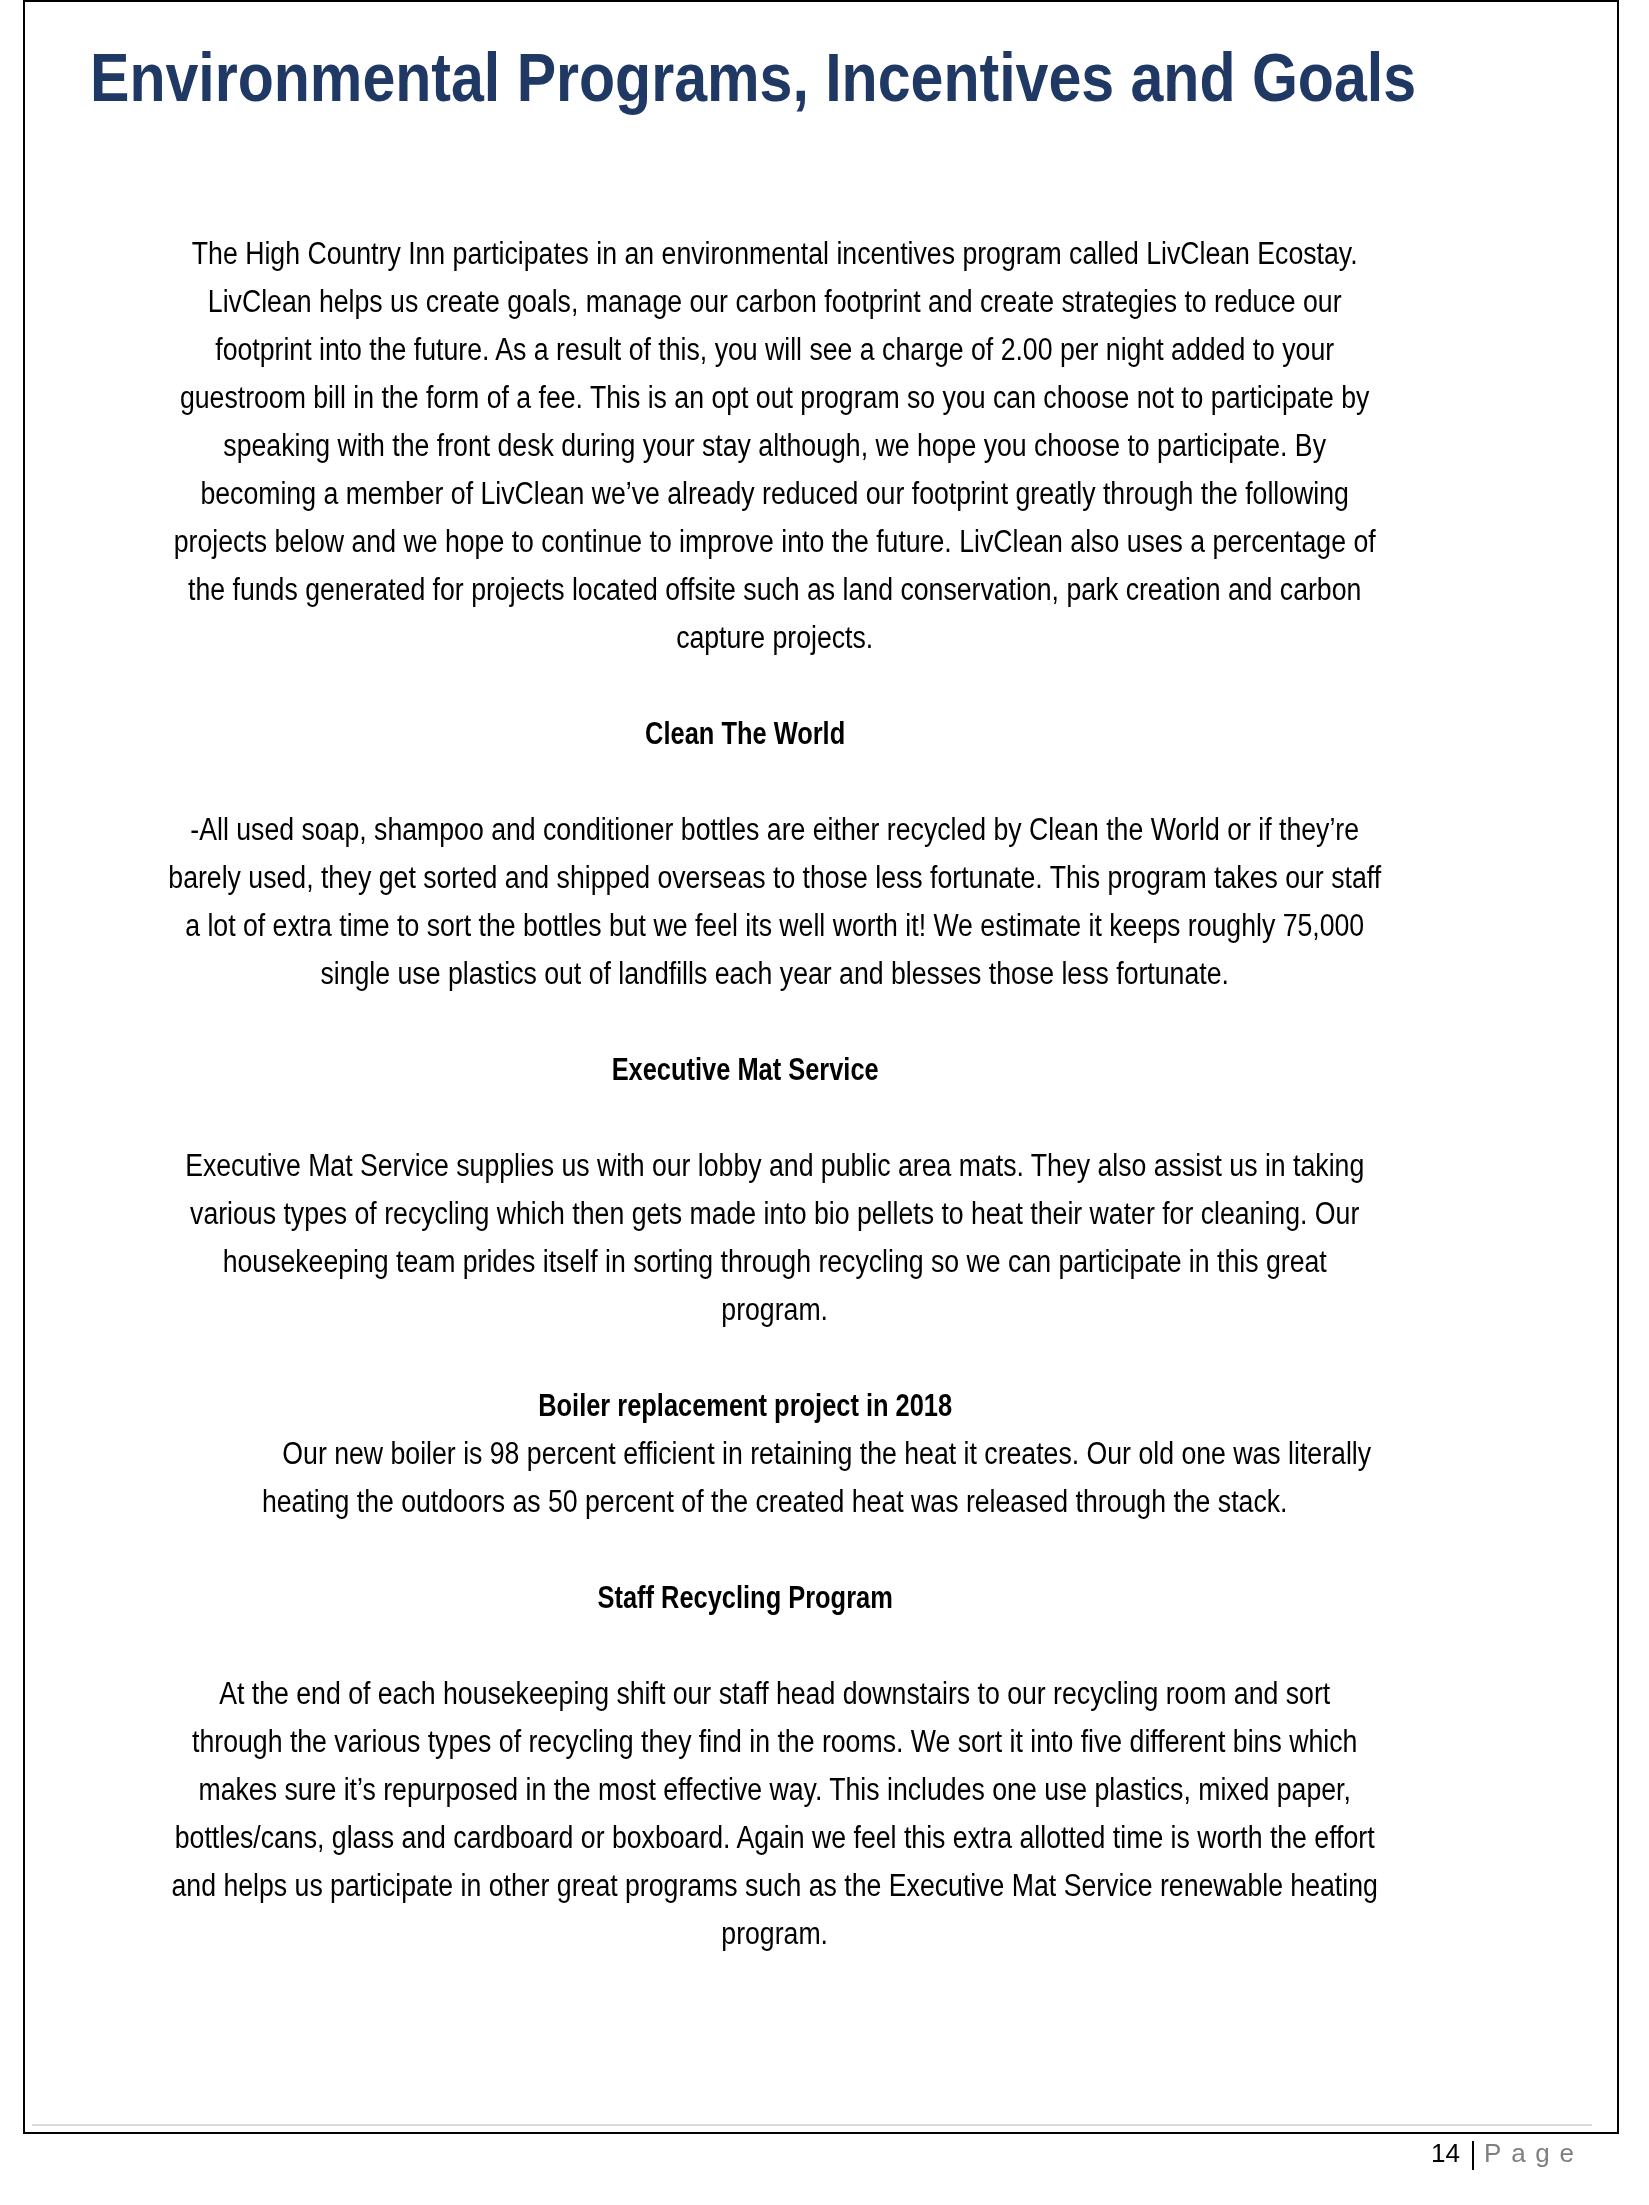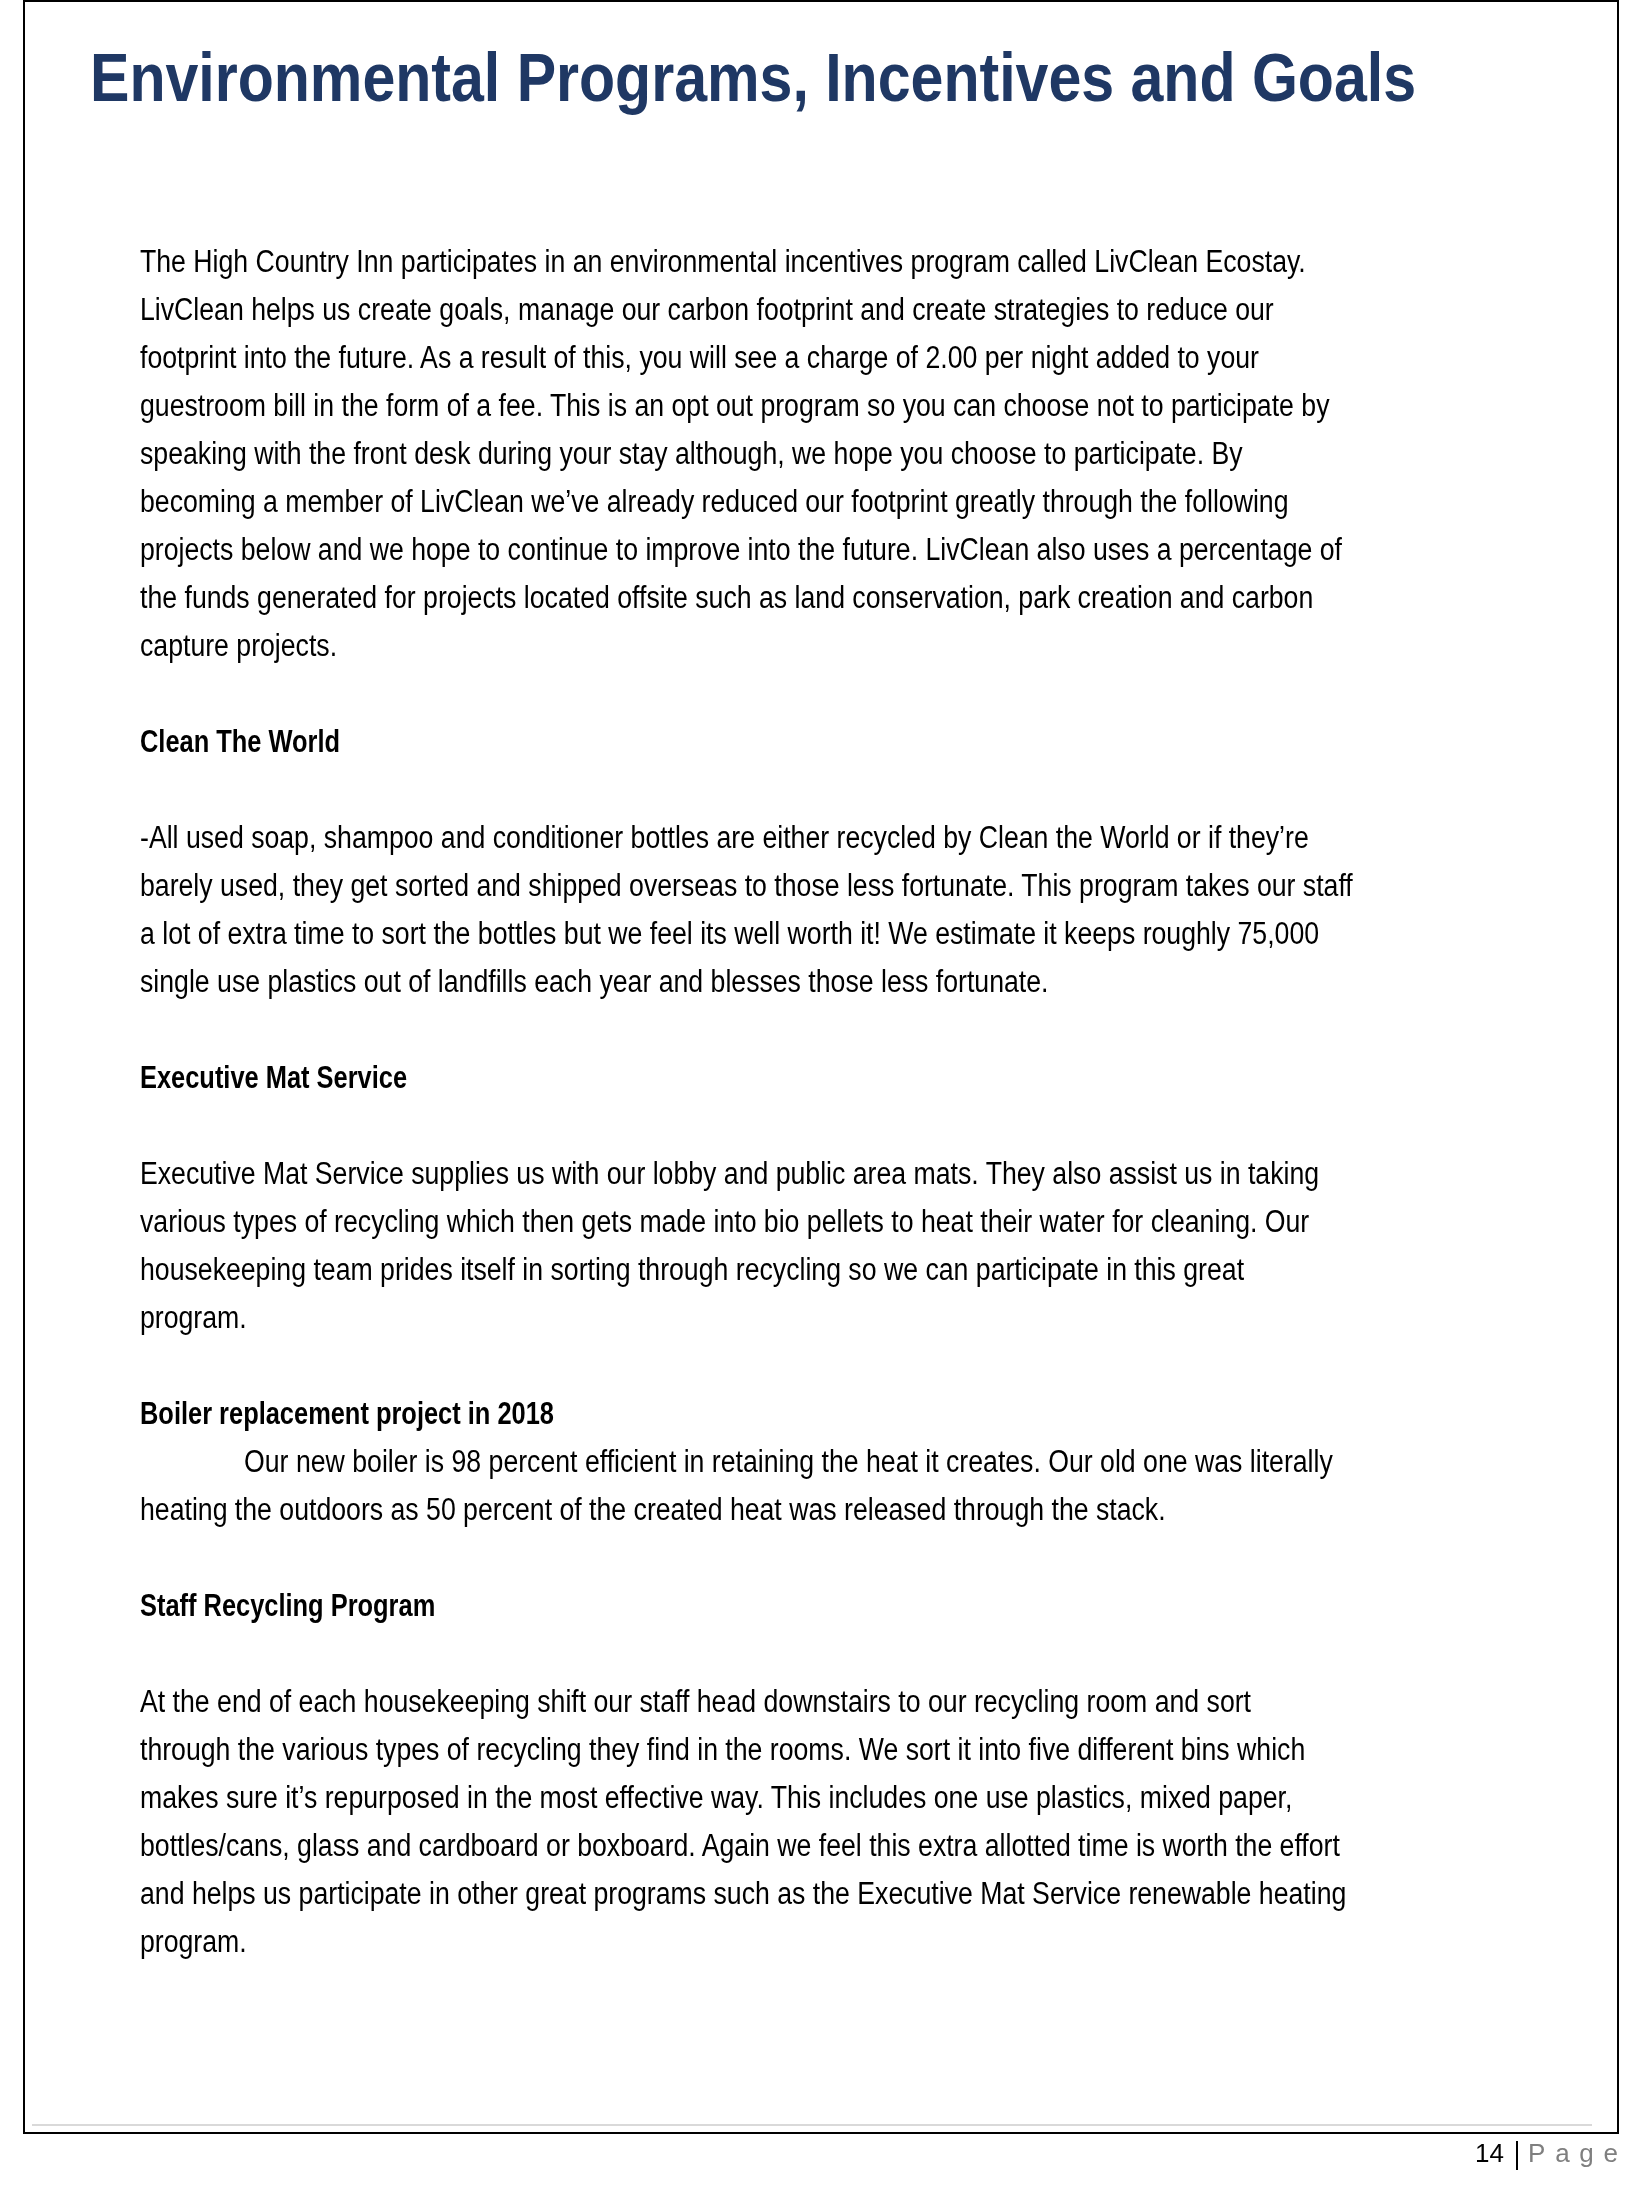--- a/index.html
+++ b/index.html
@@ -7,35 +7,35 @@
   .page-frame {
     position: absolute; left: 23.4px; top: 0px; width: 1596px; height: 2134px;
     border: 2.8px solid #000; border-top-width: 2.1px; box-sizing: border-box;
   }
   .title {
     position: absolute; left: 90px; top: 36px; height: 83px; white-space: nowrap;
     font-family: "Liberation Sans", sans-serif; font-weight: bold; font-size: 69px;
     line-height: 83px; color: #1F3864; transform-origin: left top;
     transform: scaleX(0.856);
   }
-  .body-wrap { position: absolute; left: 140px; top: 238px; width: 1476px; }
+  .body-wrap { position: absolute; left: 140px; top: 230px; width: 1476px; text-align: center; }
   .line {
     height: 48px; line-height: 48px; white-space: nowrap;
     font-family: "Liberation Sans", sans-serif; font-size: 31px; color: #000;
     transform-origin: left center; transform: scaleX(0.86);
   }
   .line.bold { font-weight: bold; transform: scaleX(0.82); }
   .line.indent { padding-left: 121px; }
   .blank { height: 48px; }
   .footer-rule {
     position: absolute; left: 32px; top: 2124px; width: 1560px; height: 2.1px; background: #d9d9d9;
   }
   .page-num {
     position: absolute; left: 1431px; top: 2136px; height: 34px; line-height: 34px;
-    font-family: "Liberation Sans", sans-serif; font-size: 26px; white-space: nowrap; margin-left: 44px;
+    font-family: "Liberation Sans", sans-serif; font-size: 26px; white-space: nowrap;
   }
   .page-num .num { color: #000; }
   .page-num .sep { display: inline-block; width: 2.1px; height: 29px; background: #000; vertical-align: middle; margin: 0 9.7px 0 12.4px; }
   .page-num .lbl { color: #7f7f7f; letter-spacing: 9.7px; }
 </style>
 </head>
 <body>
 
 <div class="page-frame"></div>
 

